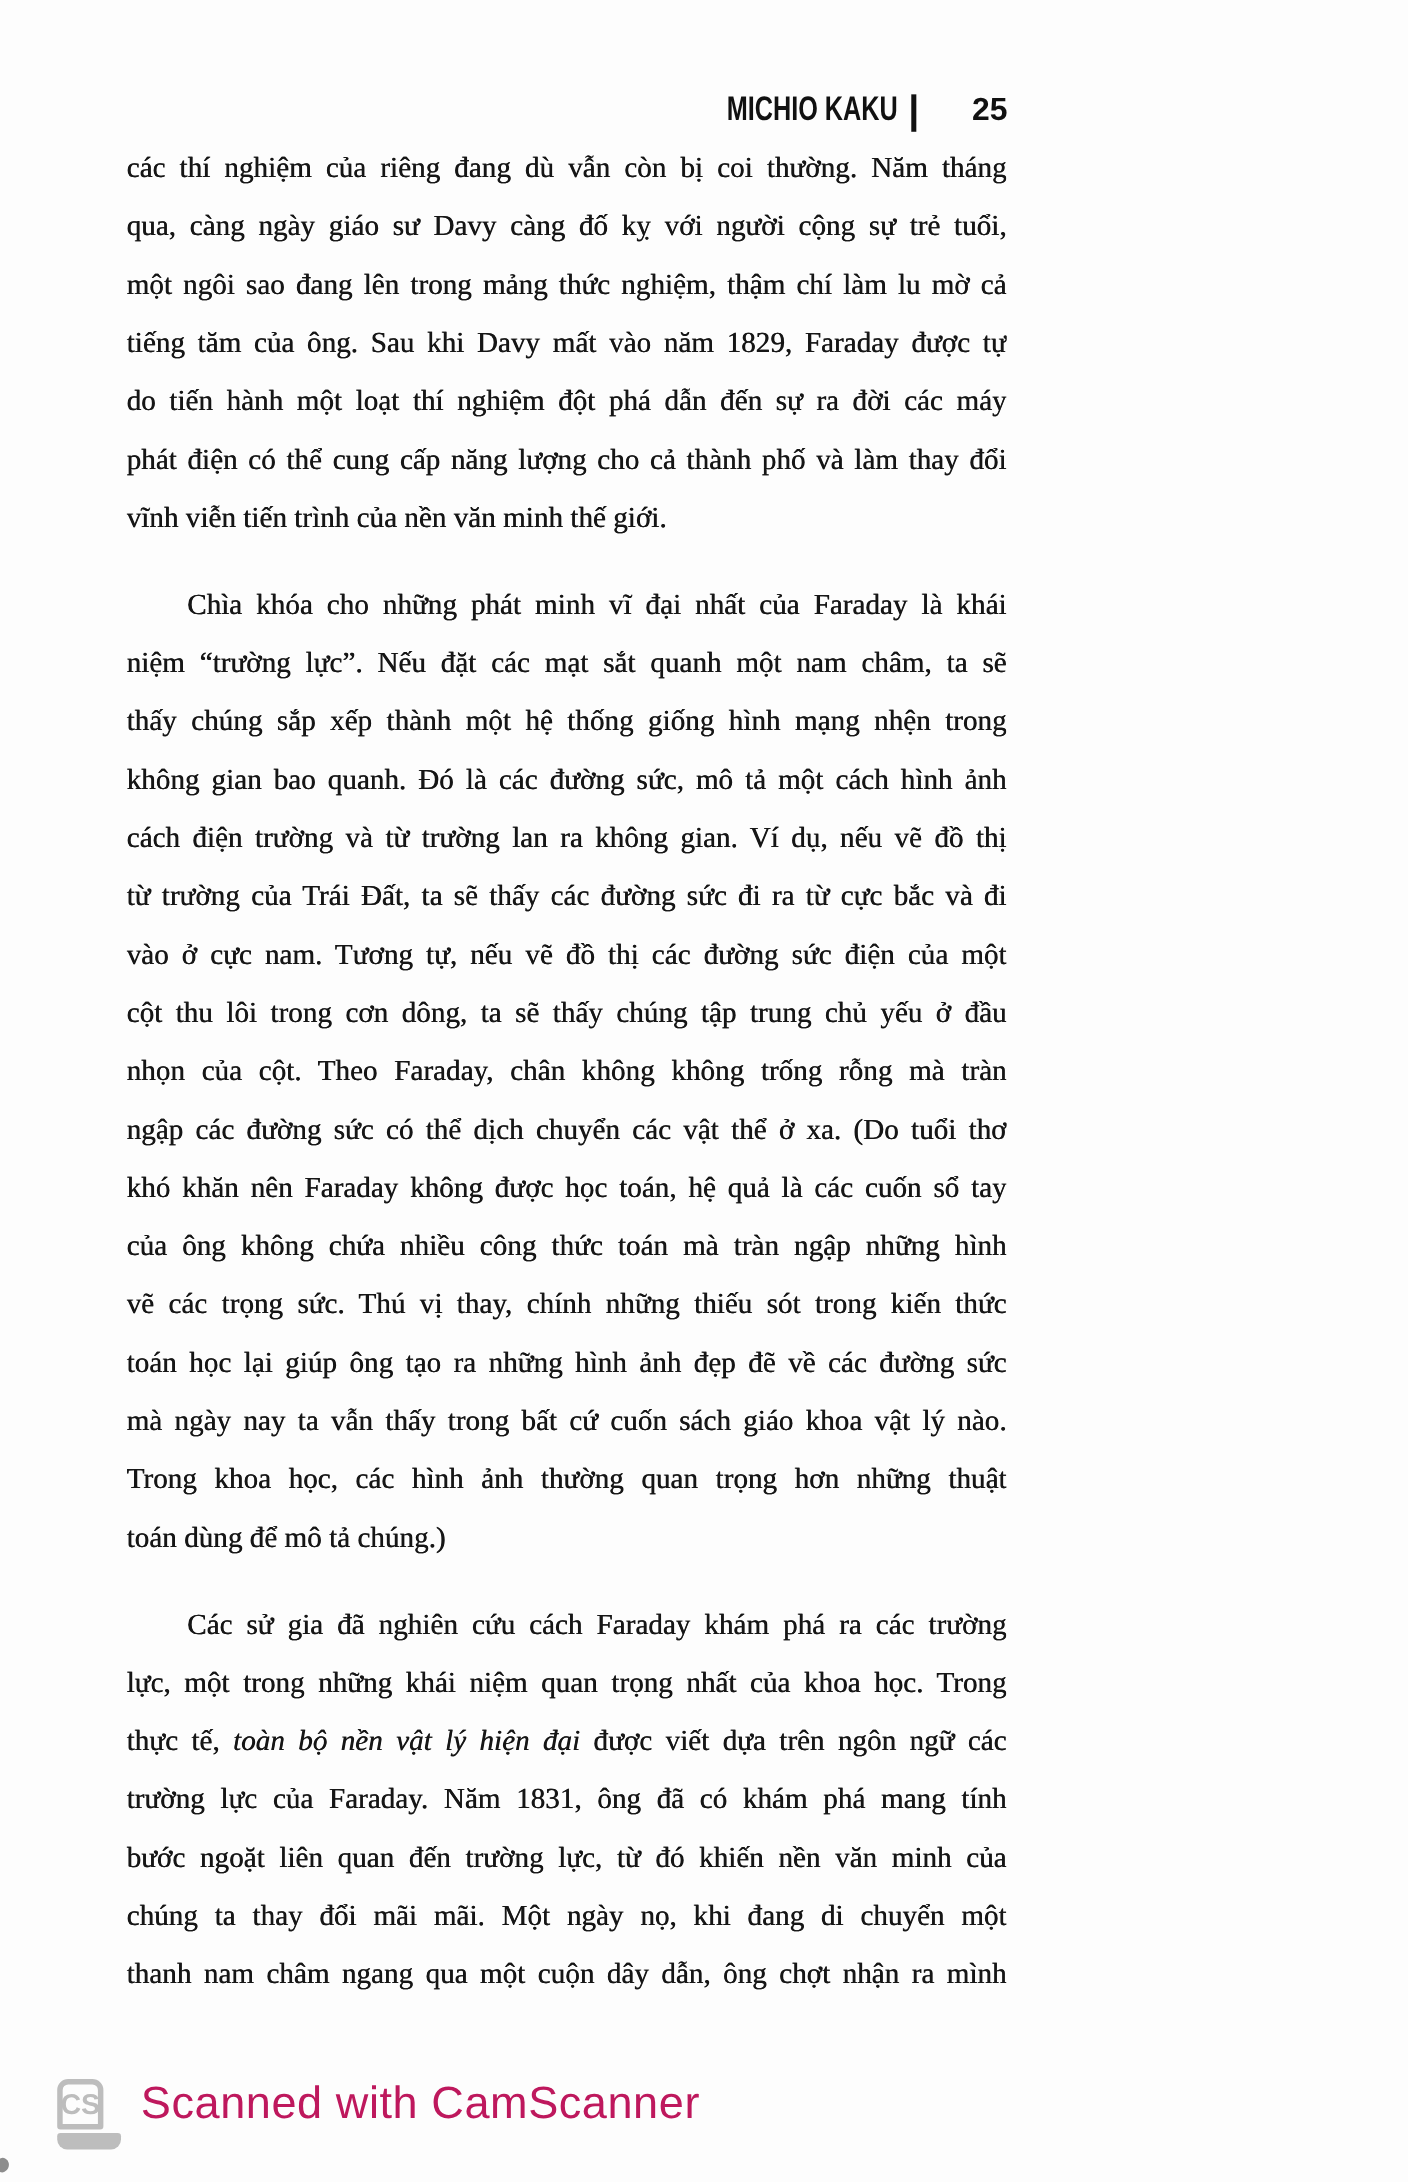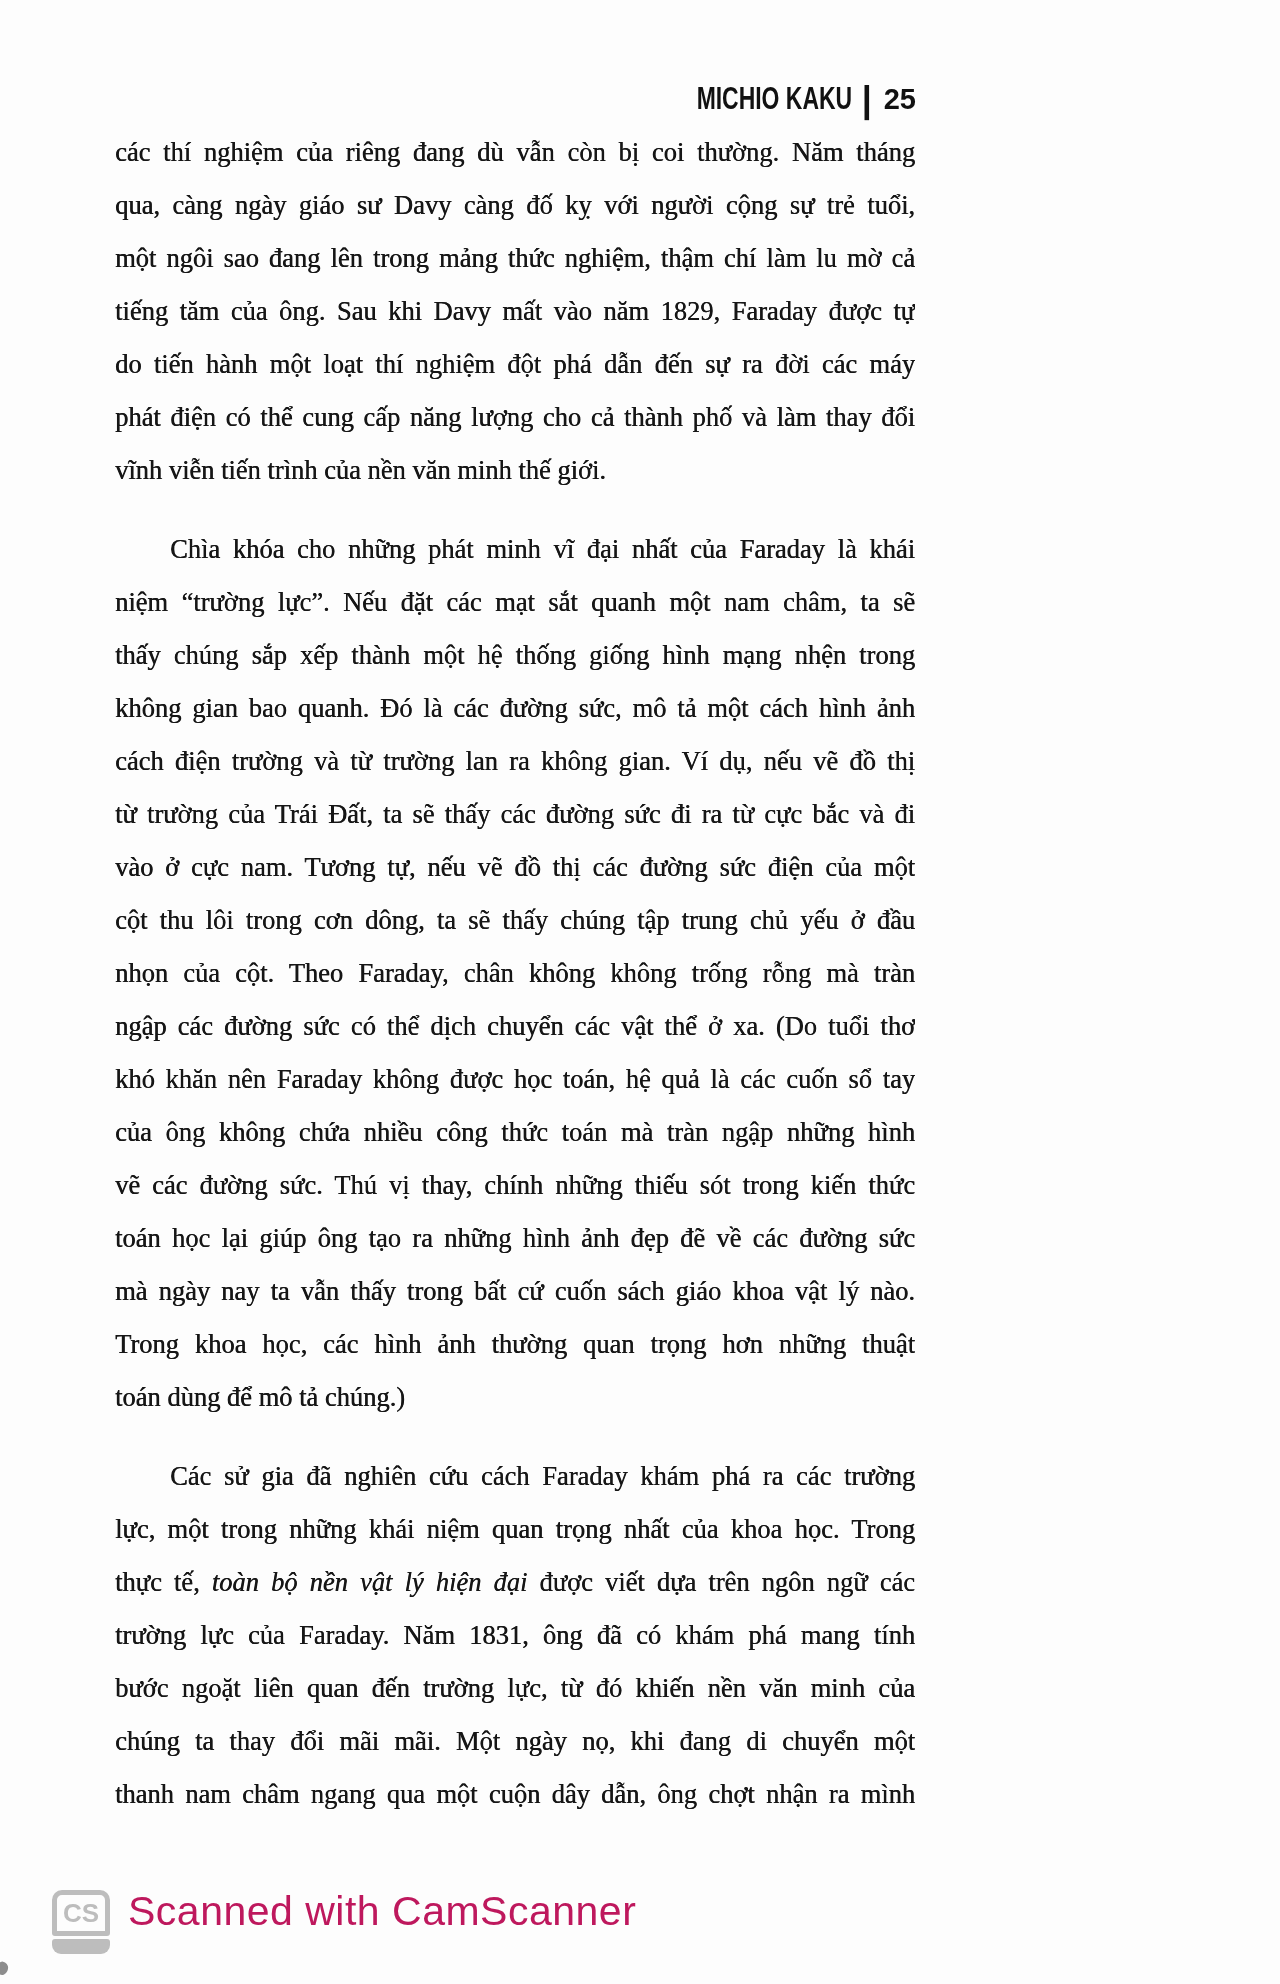--- a/index.html
+++ b/index.html
@@ -22,21 +22,21 @@
     font-weight:700;font-size:31px;letter-spacing:0px;
     transform:scaleX(0.74);transform-origin:right center;
   }
   .header-sep{
     font-family:"Liberation Sans", sans-serif;
     font-weight:600;font-size:36px;
     margin:0 12px 0 10px;position:relative;top:3px;
   }
   .page-number{
     font-family:"Liberation Sans", sans-serif;
-    font-weight:700;font-size:29px;
+    font-weight:700;font-size:29px;margin-left:36px;
   }
   
   .body-text{
     position:absolute;left:115px;top:126px;width:800px;
     font-size:26.5px;line-height:53px;color:#161616;
     text-shadow:0.4px 0 0 currentColor; 
   }
   .paragraph{margin:0;}
   .paragraph + .paragraph{margin-top:26px;}
   .line{
@@ -48,21 +48,21 @@
   }
   .line.indent{text-indent:55px;}
   .line.last{text-align-last:left;font-family:Liberation Serif, serif;}
   .line i{font-style:italic;}
   
   .footer{position:absolute;left:0;top:1884px;width:1280px;height:80px;}
   .cs-badge{
     position:absolute;left:52px;top:6px;width:58px;height:66px;
   }
   .cs-badge .cs-box{
-    box-sizing:border-box;width:58px;height:46px;
+    box-sizing:border-box;width:42px;height:46px;
     border:5px solid #bdbdbd;border-radius:10px 10px 3px 3px;
     display:flex;align-items:center;justify-content:center;
     font-family:"Liberation Sans", sans-serif;
     font-weight:700;font-size:26px;color:#bdbdbd;background:#fdfdfd;
   }
   .cs-badge .cs-bar{
     width:58px;height:15px;margin-top:3px;background:#bdbdbd;
     border-radius:3px 3px 9px 9px;
   }
   .watermark-text{
@@ -104,21 +104,21 @@
         <div class="line">thấy chúng sắp xếp thành một hệ thống giống hình mạng nhện trong</div>
         <div class="line">không gian bao quanh. Đó là các đường sức, mô tả một cách hình ảnh</div>
         <div class="line">cách điện trường và từ trường lan ra không gian. Ví dụ, nếu vẽ đồ thị</div>
         <div class="line">từ trường của Trái Đất, ta sẽ thấy các đường sức đi ra từ cực bắc và đi</div>
         <div class="line">vào ở cực nam. Tương tự, nếu vẽ đồ thị các đường sức điện của một</div>
         <div class="line">cột thu lôi trong cơn dông, ta sẽ thấy chúng tập trung chủ yếu ở đầu</div>
         <div class="line">nhọn của cột. Theo Faraday, chân không không trống rỗng mà tràn</div>
         <div class="line">ngập các đường sức có thể dịch chuyển các vật thể ở xa. (Do tuổi thơ</div>
         <div class="line">khó khăn nên Faraday không được học toán, hệ quả là các cuốn sổ tay</div>
         <div class="line">của ông không chứa nhiều công thức toán mà tràn ngập những hình</div>
-        <div class="line">vẽ các đường sức. Thú vị thay, chính những thiếu sót trong kiến thức</div>
+        <div class="line">vẽ các trọng sức. Thú vị thay, chính những thiếu sót trong kiến thức</div>
         <div class="line">toán học lại giúp ông tạo ra những hình ảnh đẹp đẽ về các đường sức</div>
         <div class="line">mà ngày nay ta vẫn thấy trong bất cứ cuốn sách giáo khoa vật lý nào.</div>
         <div class="line">Trong khoa học, các hình ảnh thường quan trọng hơn những thuật</div>
         <div class="line last">toán dùng để mô tả chúng.)</div>
       </div>
       <div class="paragraph">
         <div class="line indent">Các sử gia đã nghiên cứu cách Faraday khám phá ra các trường</div>
         <div class="line">lực, một trong những khái niệm quan trọng nhất của khoa học. Trong</div>
         <div class="line">thực tế, <i>toàn bộ nền vật lý hiện đại</i> được viết dựa trên ngôn ngữ các</div>
         <div class="line">trường lực của Faraday. Năm 1831, ông đã có khám phá mang tính</div>

